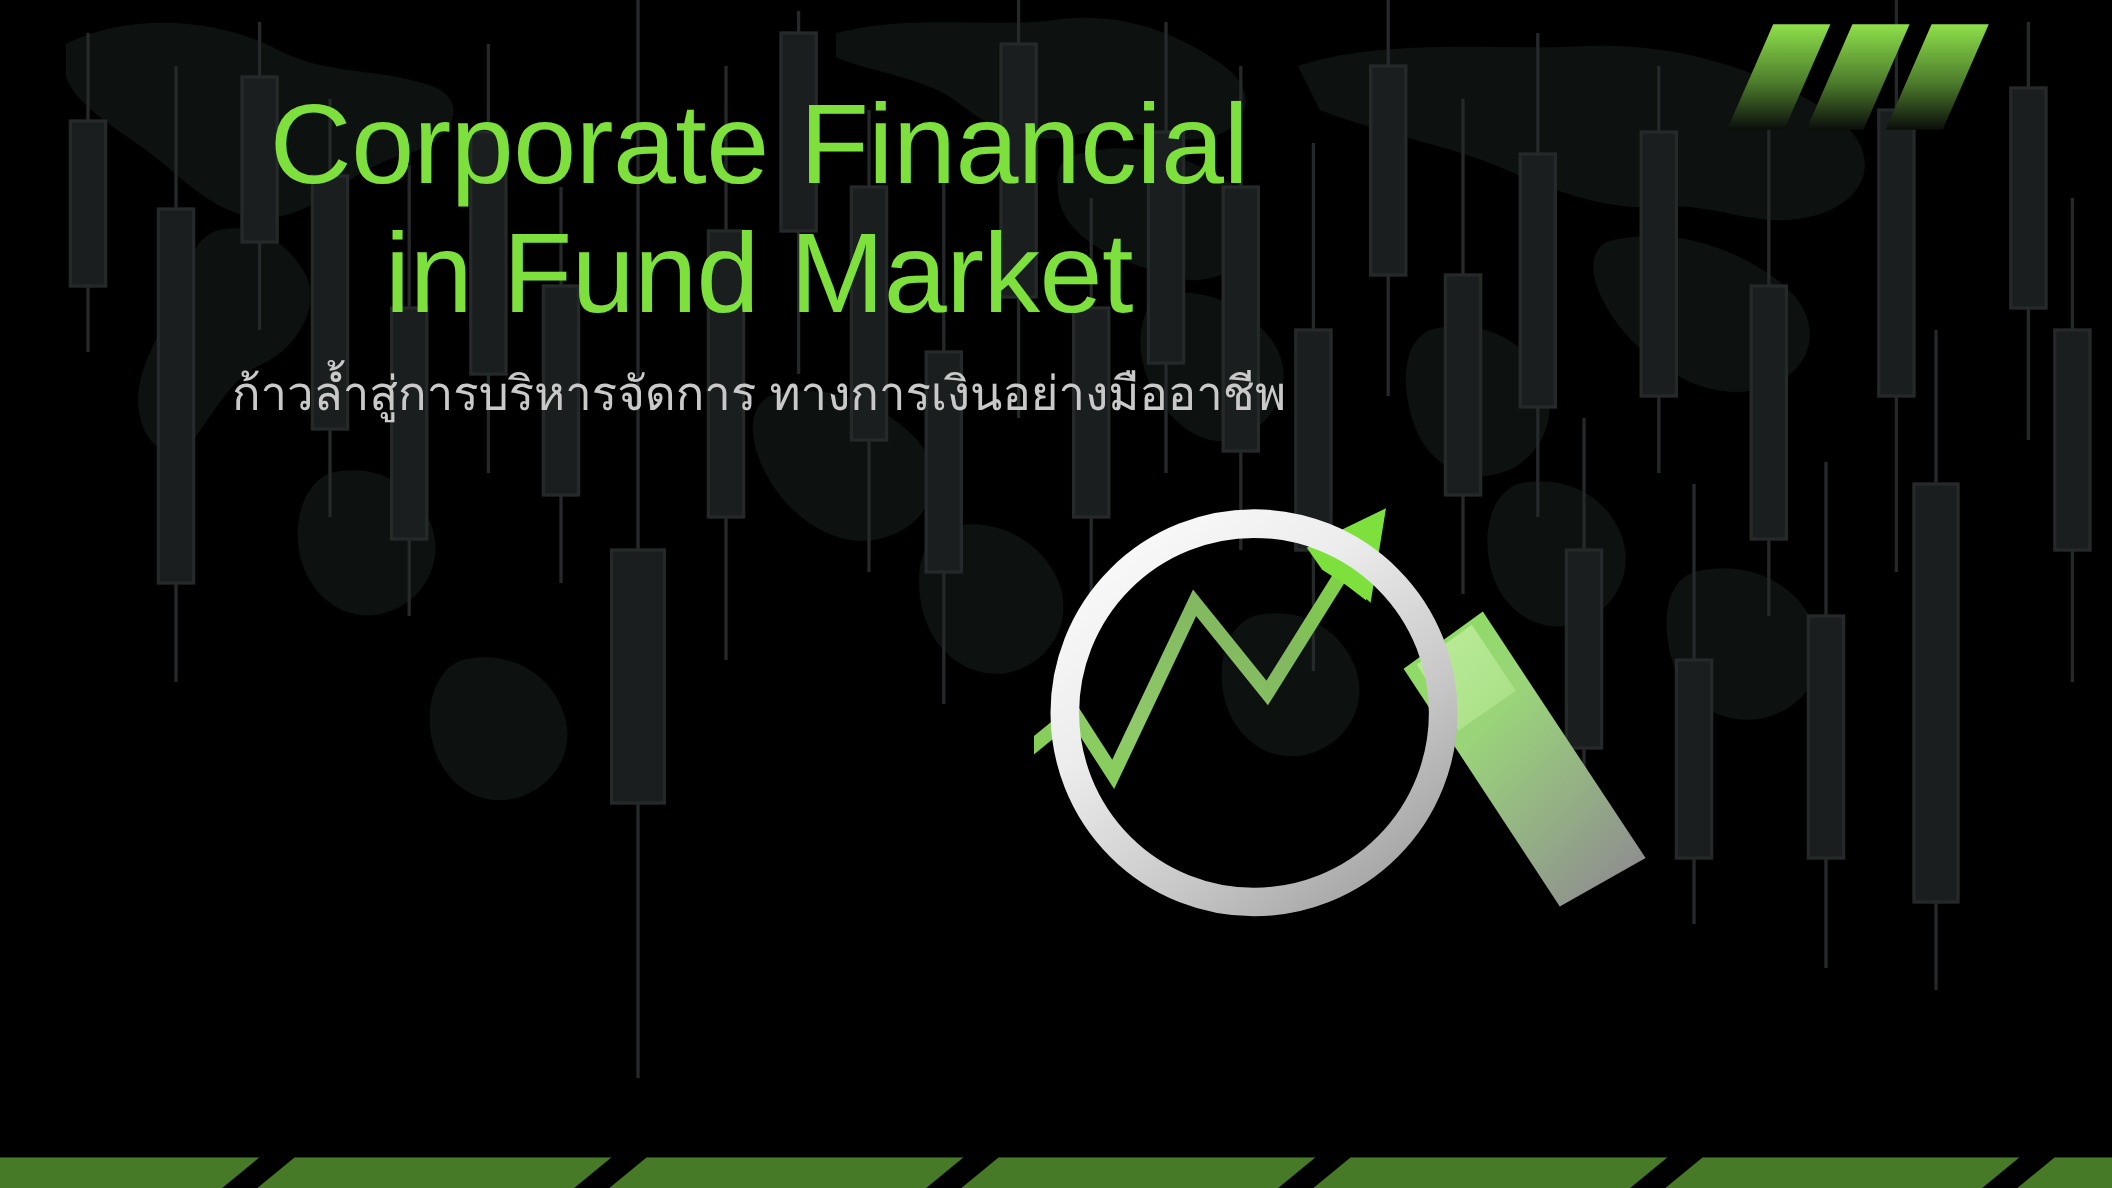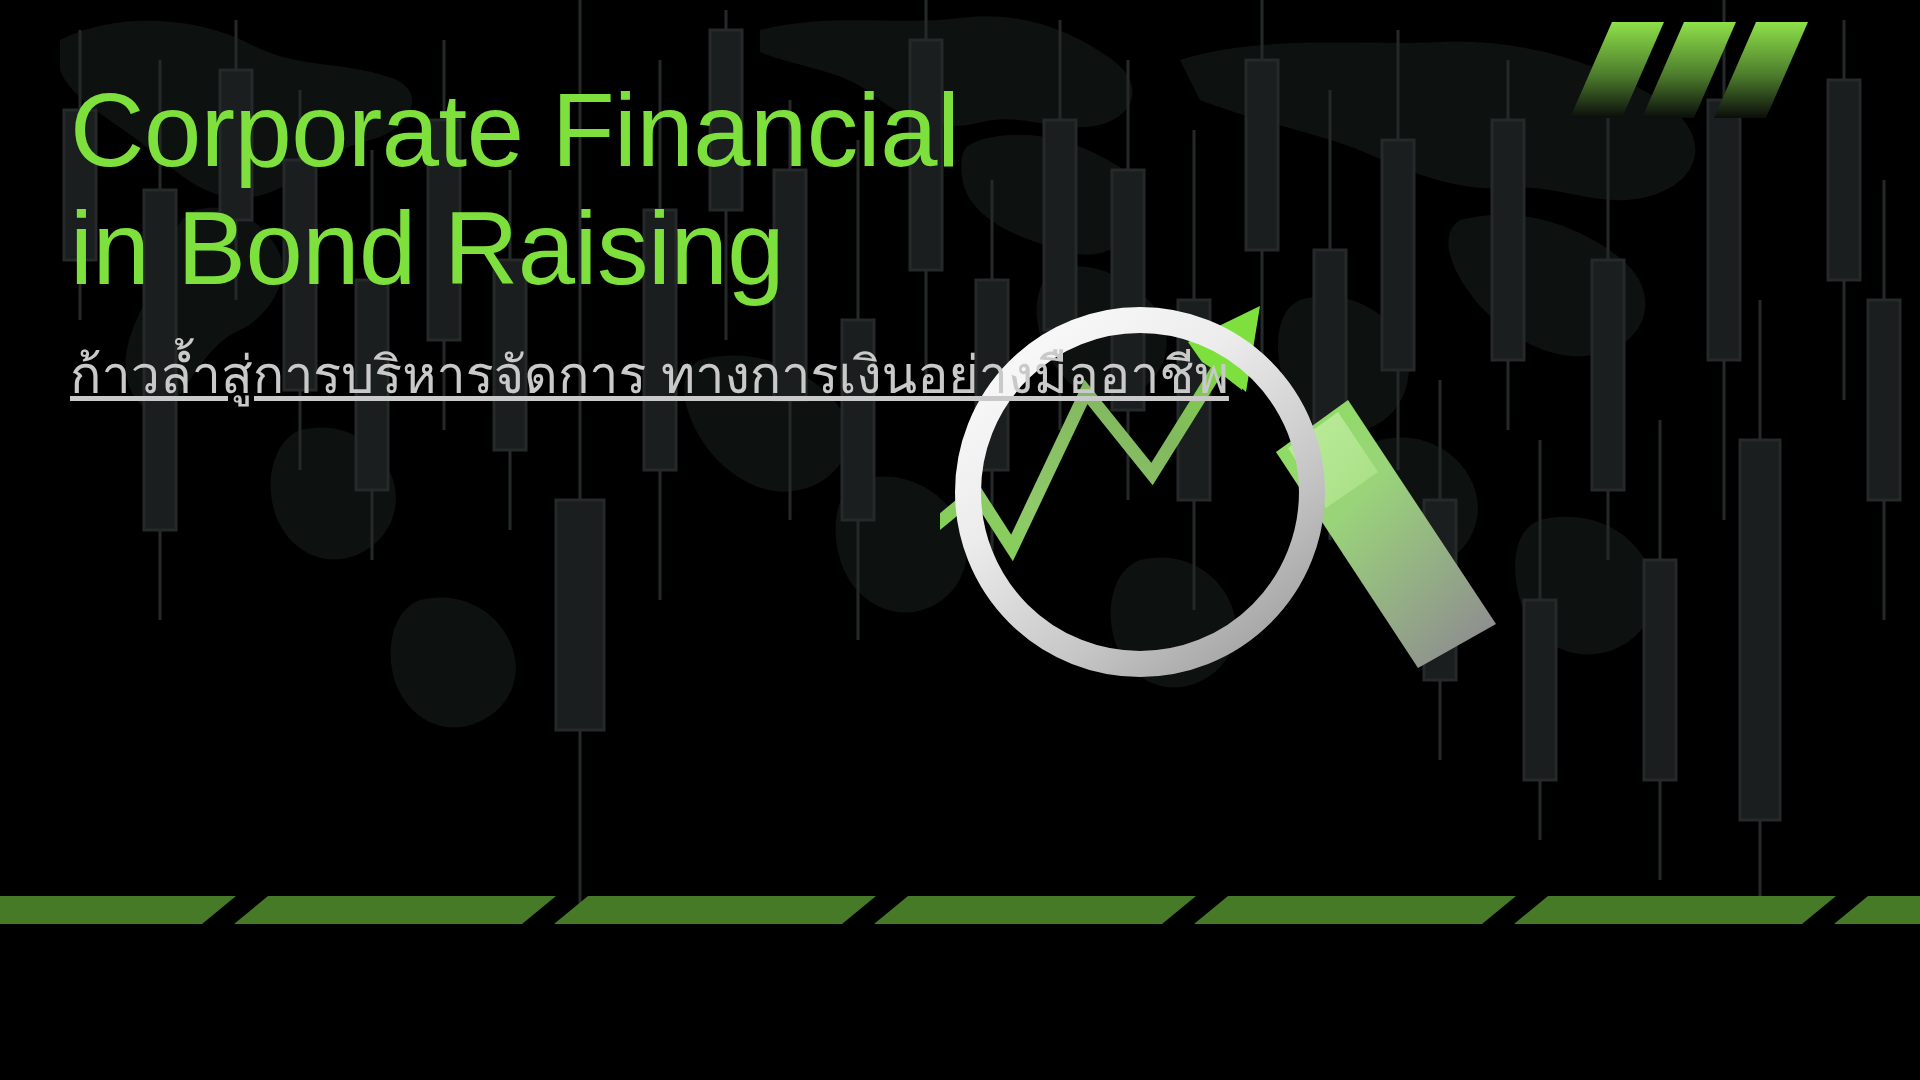--- a/index.html
+++ b/index.html
@@ -1,23 +1,24 @@
 <!DOCTYPE html>
 <html><head>
 <meta charset="utf-8">
 <style>
   * { margin:0; padding:0; box-sizing:border-box; }
   html,body { width:1920px; height:1080px; background:#000; overflow:hidden; }
   body { font-family:"Liberation Sans", sans-serif; }
 
   #stage {
     position:relative;
-    width:1920px; height:924px;
+    width:1920px; height:1080px;
     background:#000000;
     overflow:hidden;
+    text-align:center;
   }
 
   
   #bg-layer, #map-layer, #candles-layer {
     position:absolute; inset:0;
     width:1920px; height:1080px;
   }
   #map-layer { opacity:1; }
 
   
@@ -32,27 +33,26 @@
     display:block;
     color:#7ee03c;
     font-size:103px;
     line-height:118px;
     font-weight:400;
     letter-spacing:-0.5px;
     white-space:nowrap;
   }
   #subtitle {
     display:block;
-    margin-top:42px;
+    margin-top:26px;
     color:#c9c9c9;
-    font-size:52px;
+    font-size:43px;
     line-height:50px;
     font-weight:400;
     white-space:nowrap;
-    text-decoration:underline;
   }
 
   
   #corner-stripes {
     position:absolute;
     right:0; top:0;
     width:360px; height:220px;
     z-index:15;
   }
 
@@ -174,21 +174,21 @@
         <rect x="1740" y="440" width="40" height="380"></rect>
       <line x1="1844" y1="20" x2="1844" y2="400"></line>
         <rect x="1828" y="80" width="32" height="200"></rect>
       <line x1="1884" y1="180" x2="1884" y2="620"></line>
         <rect x="1868" y="300" width="32" height="200"></rect>
     </g>
   </svg>
 
   <div id="headline-block">
     <span class="title-line">Corporate Financial</span>
-    <span class="title-line">in Bond Raising</span>
+    <span class="title-line">in Fund Market</span>
     <span id="subtitle">ก้าวล้ำสู่การบริหารจัดการ ทางการเงินอย่างมืออาชีพ</span>
   </div>
 
   <svg id="corner-stripes" viewBox="0 0 360 220">
     <defs>
       <linearGradient id="stripeGrad" x1="0" y1="0" x2="0" y2="1">
         <stop offset="0%" stop-color="#8ee04a"></stop>
         <stop offset="55%" stop-color="#4d7d2c"></stop>
         <stop offset="100%" stop-color="#0b0d0b"></stop>
       </linearGradient>

